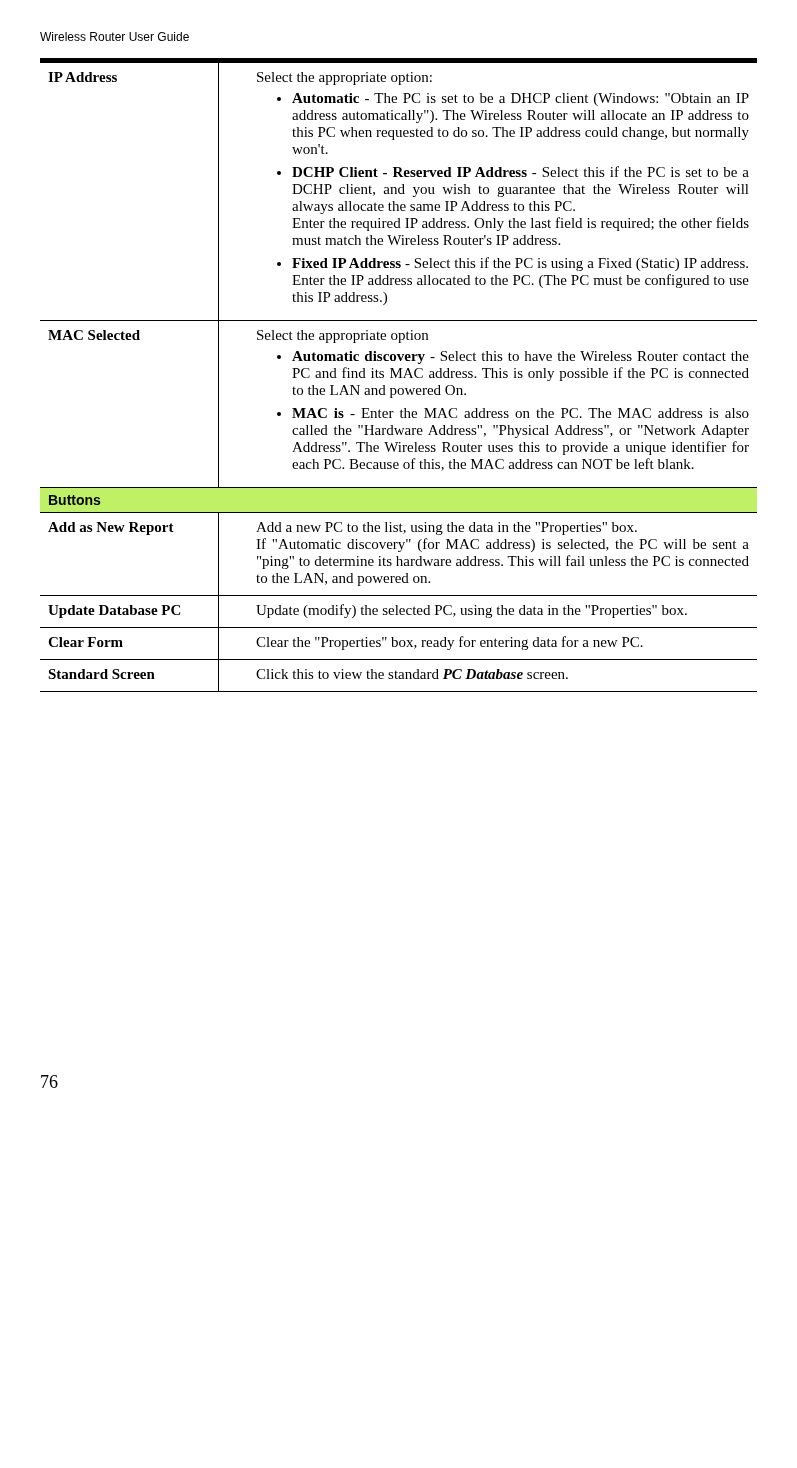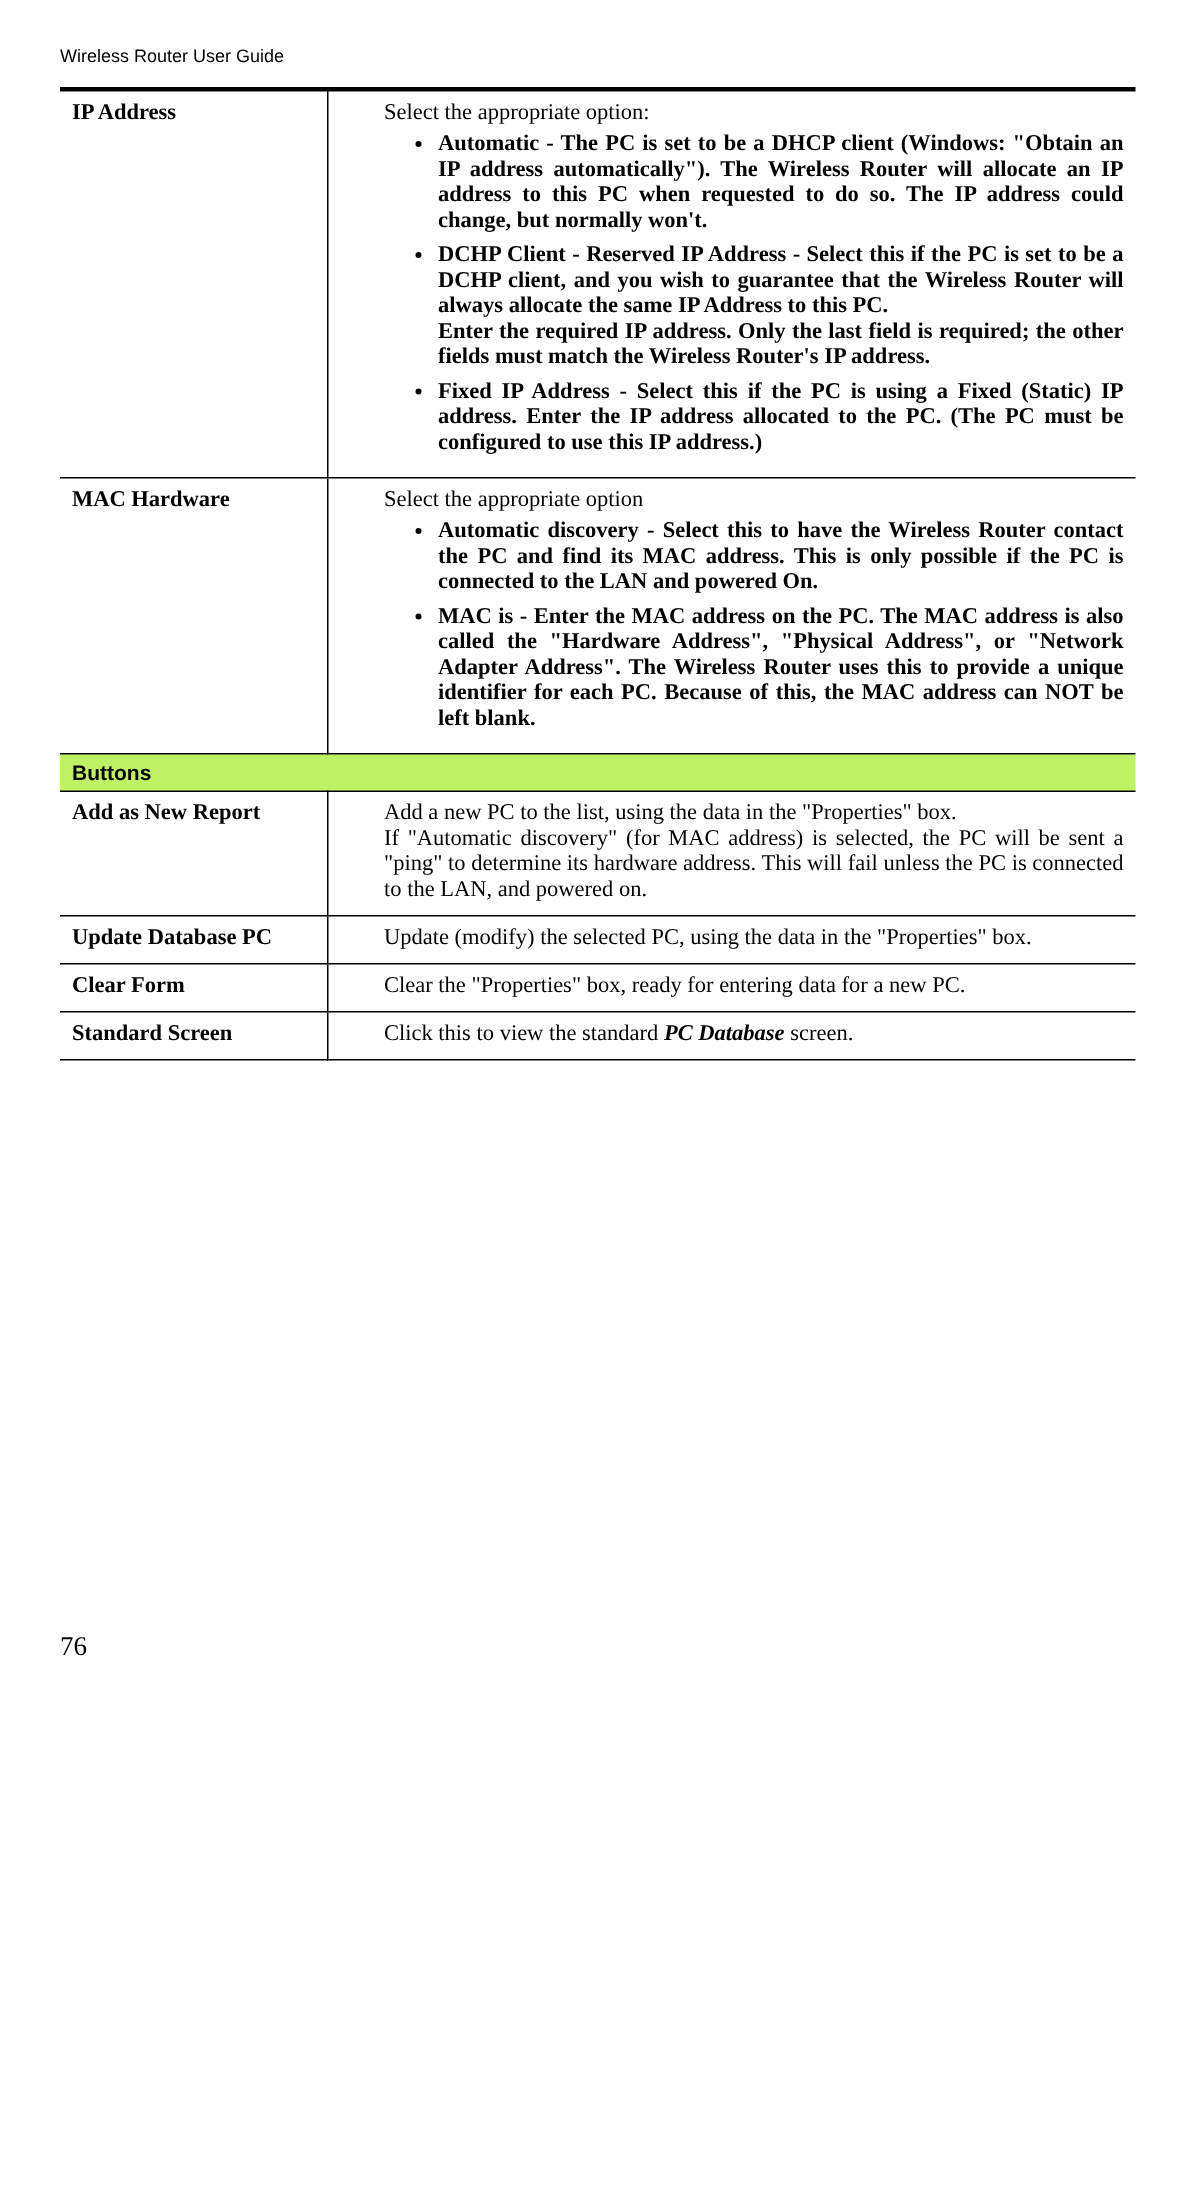--- a/index.html
+++ b/index.html
@@ -13,21 +13,21 @@
     box-sizing: border-box;
   }
   .header {
     font-family: Arial, Helvetica, sans-serif;
     font-size: 12px;
     margin-bottom: 14px;
   }
   table {
     border-collapse: collapse;
     width: 100%;
-    border-top: 3px solid #000000;
+    border-top: 5px solid #000000;
     border-bottom: 1px solid #000;
   }
   td {
     vertical-align: top;
     padding: 6px 8px 8px 8px;
     border-bottom: 1px solid #000;
   }
   td.label {
     width: 162px;
     font-weight: bold;
@@ -40,21 +40,20 @@
     font-size: 14px;
     padding: 4px 8px;
   }
   ul {
     margin: 4px 0 0 0;
     padding-left: 36px;
   }
   li {
     margin-bottom: 6px;
     text-align: justify;
-    font-weight: bold;
   }
   .desc {
     text-align: justify;
     padding-left: 37px;
   }
   .pagenum {
     font-size: 18px;
     margin-top: 380px;
   }
   .bolditalic {
@@ -74,21 +73,21 @@
     <td class="desc">
       <span>Select the appropriate option:</span>
       <ul>
         <li><b>Automatic</b><span> - The PC is set to be a DHCP client (Windows: "Obtain an IP address automatically"). The Wireless Router will allocate an IP address to this PC when requested to do so. The IP address could change, but normally won't.</span></li>
         <li><b>DCHP Client - Reserved IP Address</b><span> - Select this if the PC is set to be a DCHP client, and you wish to guarantee that the Wireless Router will always allocate the same IP Address to this PC.</span><br><span>Enter the required IP address. Only the last field is required; the other fields must match the Wireless Router's IP address.</span></li>
         <li><b>Fixed IP Address</b><span> - Select this if the PC is using a Fixed (Static) IP address. Enter the IP address allocated to the PC. (The PC must be configured to use this IP address.)</span></li>
       </ul>
     </td>
   </tr>
   <tr>
-    <td class="label">MAC Hardware</td>
+    <td class="label">MAC Selected</td>
     <td class="desc">
       <span>Select the appropriate option</span>
       <ul>
         <li><b>Automatic discovery</b><span> - Select this to have the Wireless Router contact the PC and find its MAC address. This is only possible if the PC is connected to the LAN and powered On.</span></li>
         <li><b>MAC is</b><span> - Enter the MAC address on the PC. The MAC address is also called the "Hardware Address", "Physical Address", or "Network Adapter Address". The Wireless Router uses this to provide a unique identifier for each PC. Because of this, the MAC address can NOT be left blank.</span></li>
       </ul>
     </td>
   </tr>
   <tr class="section">
     <td colspan="2">Buttons</td>

